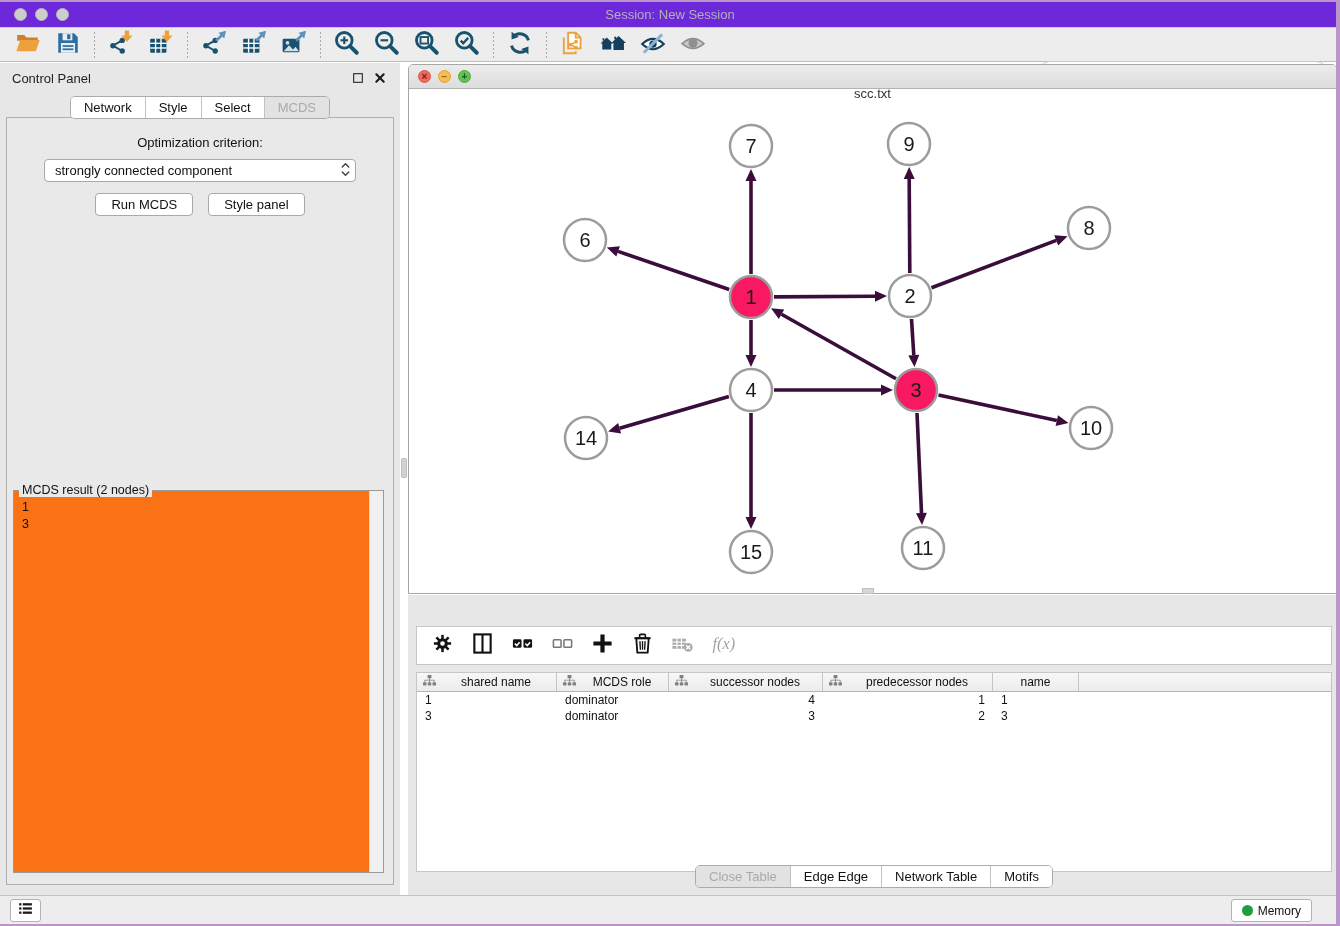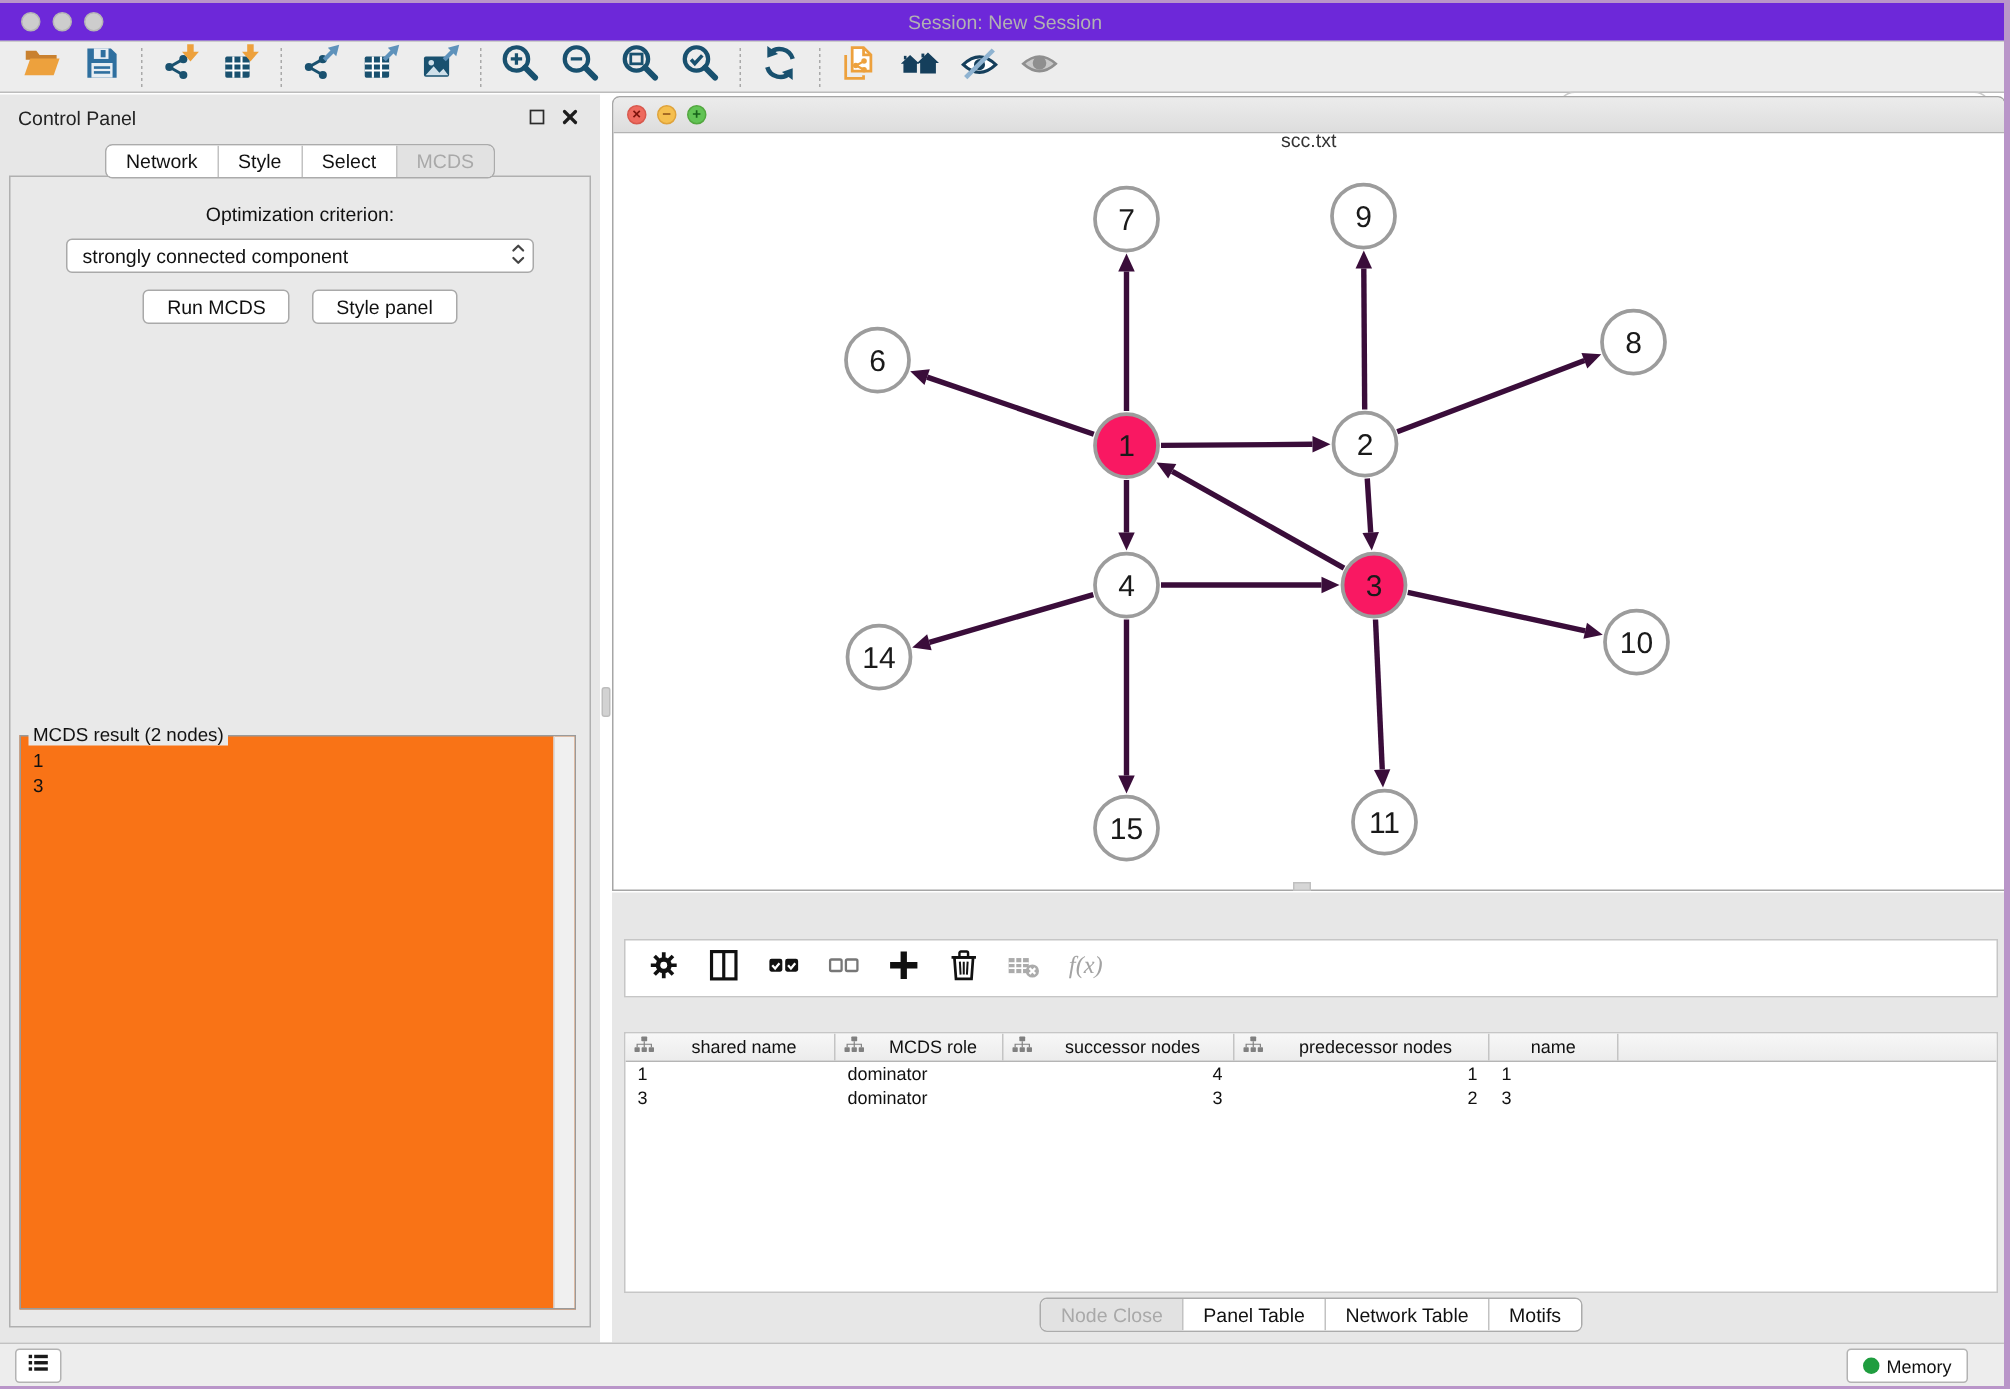--- a/index.html
+++ b/index.html
@@ -59,21 +59,21 @@
   .nw-title { position:absolute; left:0; right:0; text-align:center; font-size:13px; color:#333;margin-top:33px; }
   svg.graph { width:927px; height:504px; display:block; }
 
   
   .table-panel { left:408px; top:595px; width:932px; height:300px; background:#e7e7e7; }
   .tp-header { height:26px; display:flex; align-items:center; padding:0 14px 0 12px; font-size:13px; color:#222; }
   .tp-toolbar { position:absolute; left:8px; top:31px; width:916px; height:39px; background:#fff; border:1px solid #c6c6c6; display:flex; align-items:center; gap:17px; padding-left:14px; }
   .tpt-icon { display:flex; align-items:center; }
   .tpt-icon svg { width:23px; height:23px; }
   .tpt-icon.wide svg { width:30px; }
-  .tp-table { position:absolute; left:8px; top:93px; width:916px; height:174px; background:#fff; border:1px solid #c6c6c6; overflow:hidden; }
+  .tp-table { position:absolute; left:8px; top:77px; width:916px; height:200px; background:#fff; border:1px solid #c6c6c6; overflow:hidden; }
   .thead { display:flex; height:19px; background:linear-gradient(#f7f7f7,#ececec); border-bottom:1px solid #b5b5b5; }
   .th-cell { display:flex; align-items:center; border-right:1px solid #c4c4c4; font-size:12px; color:#111; padding:0 3px; }
   .th-cell svg { width:15px; height:13px; margin:0 2px; }
   .th-label { flex:1; text-align:center; white-space:nowrap; }
   .trow { display:flex; height:16px; align-items:center; font-size:12px; color:#111; }
   .td-cell { padding:0 8px; overflow:hidden; white-space:nowrap; }
   .tp-tabs { position:absolute; left:0; width:100%; bottom:7px; display:flex; justify-content:center; }
 
   
   .statusbar { left:0; top:895px; width:1340px; height:29px; background:#ededed; border-top:1px solid #c2c2c2; }
@@ -572,22 +572,22 @@
           <div class="td-cell" style="width: 140px; text-align: left;">3</div>
           <div class="td-cell" style="width: 112px; text-align: left;">dominator</div>
           <div class="td-cell" style="width: 154px; text-align: right;">3</div>
           <div class="td-cell" style="width: 170px; text-align: right;">2</div>
           <div class="td-cell" style="width: 86px; text-align: left;">3</div>
         </div>
       </div>
   </div>
   <div class="tp-tabs">
     <div class="tab-group">
-        <div class="tab selected">Node Close</div>
-        <div class="tab">Panel Table</div>
+        <div class="tab selected">Close Table</div>
+        <div class="tab">Edge Edge</div>
         <div class="tab">Network Table</div>
         <div class="tab">Motifs</div>
       </div>
   </div>
 </div>
 
 <div class="abs statusbar">
   <div class="sb-btn">
     <span><svg viewBox="0 0 24 24" xmlns="http://www.w3.org/2000/svg">
           <g fill="#1a1a1a">

